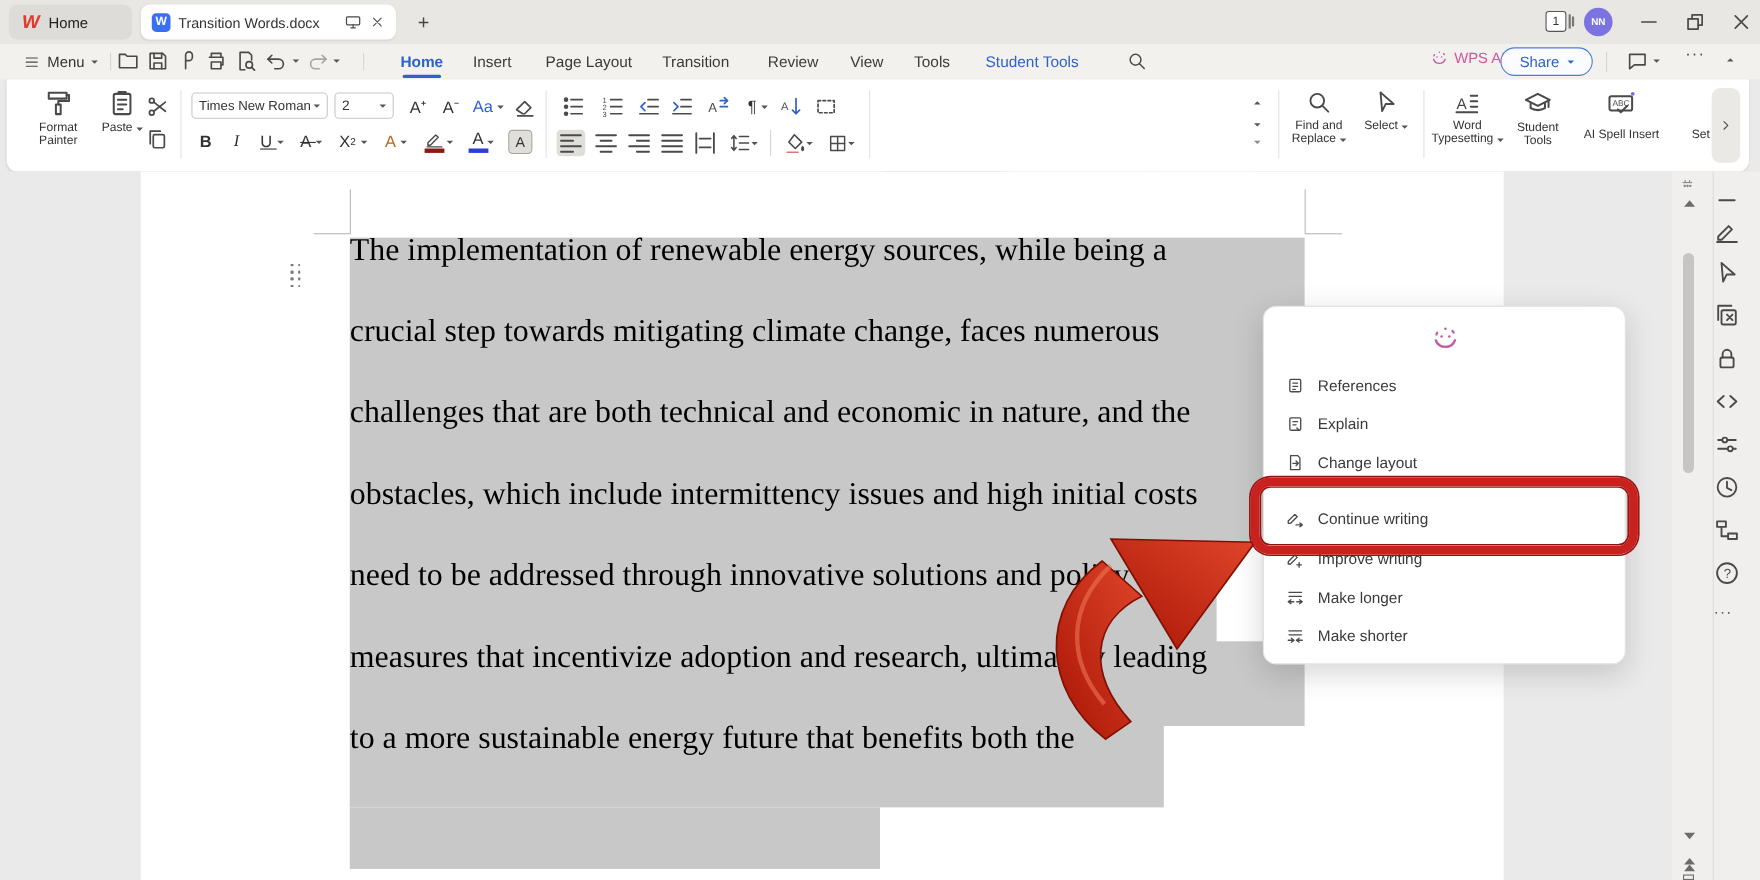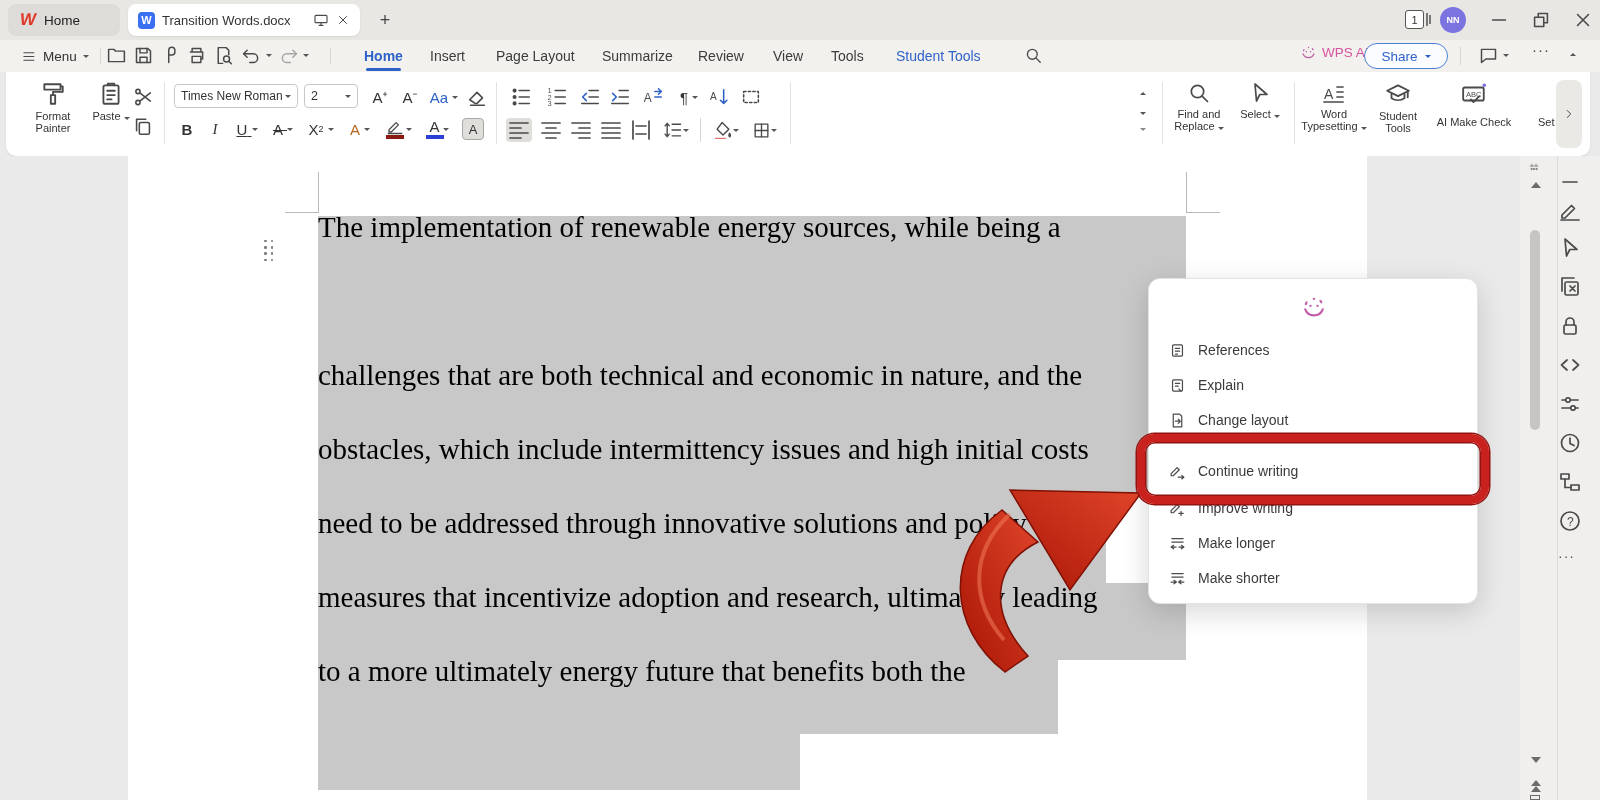--- a/index.html
+++ b/index.html
@@ -187,21 +187,21 @@
   <div class="navtab active" style="left:364px">
       <span>Home</span>
     </div>
   <div class="navtab" style="left:430px">
       <span>Insert</span>
     </div>
   <div class="navtab" style="left:496px">
       <span>Page Layout</span>
     </div>
   <div class="navtab" style="left:602px">
-      <span>Summarize</span>
+      <span>Transition</span>
     </div>
   <div class="navtab" style="left:698px">
       <span>Review</span>
     </div>
   <div class="navtab" style="left:773px">
       <span>View</span>
     </div>
   <div class="navtab" style="left:831px">
       <span>Tools</span>
     </div>
@@ -481,21 +481,21 @@
   </div>
   <div class="bigbtn" style="left:1420px;top:9px;width:96px">
     <span class="ic" style="width:28px;height:26px">
         <svg viewBox="0 0 24 24" fill="none" stroke="#4a4a4a" stroke-width="1.7" stroke-linecap="round" stroke-linejoin="round">
           <rect x="2" y="6" width="19" height="12" rx="1.5"></rect>
           <text x="4.5" y="14.5" font-size="7" fill="#4a4a4a" stroke="none" font-family="Liberation Sans">ABC</text>
           <path d="M9 17l2.5 2.5L17 14" stroke="#4a4a4a"></path>
           <circle cx="21.5" cy="4" r="1.6" fill="#7a6fe0" stroke="none"></circle>
         </svg>
       </span>
-    <span class="cap" style="margin-top:6px">AI Make Check</span>
+    <span class="cap" style="margin-top:6px">AI Spell Insert</span>
   </div>
   <span class="abs" style="left:1532px;top:44px;font-size:11px;color:#333">Set</span>
   <div class="abs" style="left:1550px;top:8px;width:26px;height:68px;background:#ebe9e6;border-radius:8px;display:flex;align-items:center;justify-content:center">
     <span class="ic" style="width:14px;height:14px">
         <svg viewBox="0 0 24 24" fill="none" stroke="#4a4a4a" stroke-width="1.7" stroke-linecap="round" stroke-linejoin="round">
           <path d="M9 6l6 6-6 6"></path>
         </svg>
       </span>
   </div>
 </div>
@@ -517,25 +517,26 @@
       <i></i>
       <i></i>
       <i></i>
       <i></i>
       <i></i>
       <i></i>
       <i></i>
   </div>
 
   <div class="docline" style="top:57px">The implementation of renewable energy sources, while being a</div>
+  <div class="docline" style="top:131px">crucial step towards mitigating climate change, faces numerous</div>
   <div class="docline" style="top:205px">challenges that are both technical and economic in nature, and the</div>
   <div class="docline" style="top:279px">obstacles, which include intermittency issues and high initial costs</div>
   <div class="docline" style="top:353px">need to be addressed through innovative solutions and policy</div>
   <div class="docline" style="top:427px">measures that incentivize adoption and research, ultimately leading</div>
-  <div class="docline" style="top:501px">to a more ultimately energy future that benefits both the</div>
+  <div class="docline" style="top:501px">to a more sustainable energy future that benefits both the</div>
 </div>
 
 <div class="miniwhite"></div>
 
 <div id="aipopup">
   <span class="ai-logo ic">
       <svg viewBox="0 0 24 24" fill="none" stroke="#c25ba8" stroke-width="1.8" stroke-linecap="round">
         <path d="M4.5 14a8 8 0 0 0 15 0"></path>
         <path d="M5 9.5a8 8 0 0 1 1.5-2.8M17.5 6.7A8 8 0 0 1 19 9.5" stroke-dasharray="1.5 2.6"></path>
         <circle cx="9" cy="11" r="1" fill="#c25ba8" stroke="none"></circle>

